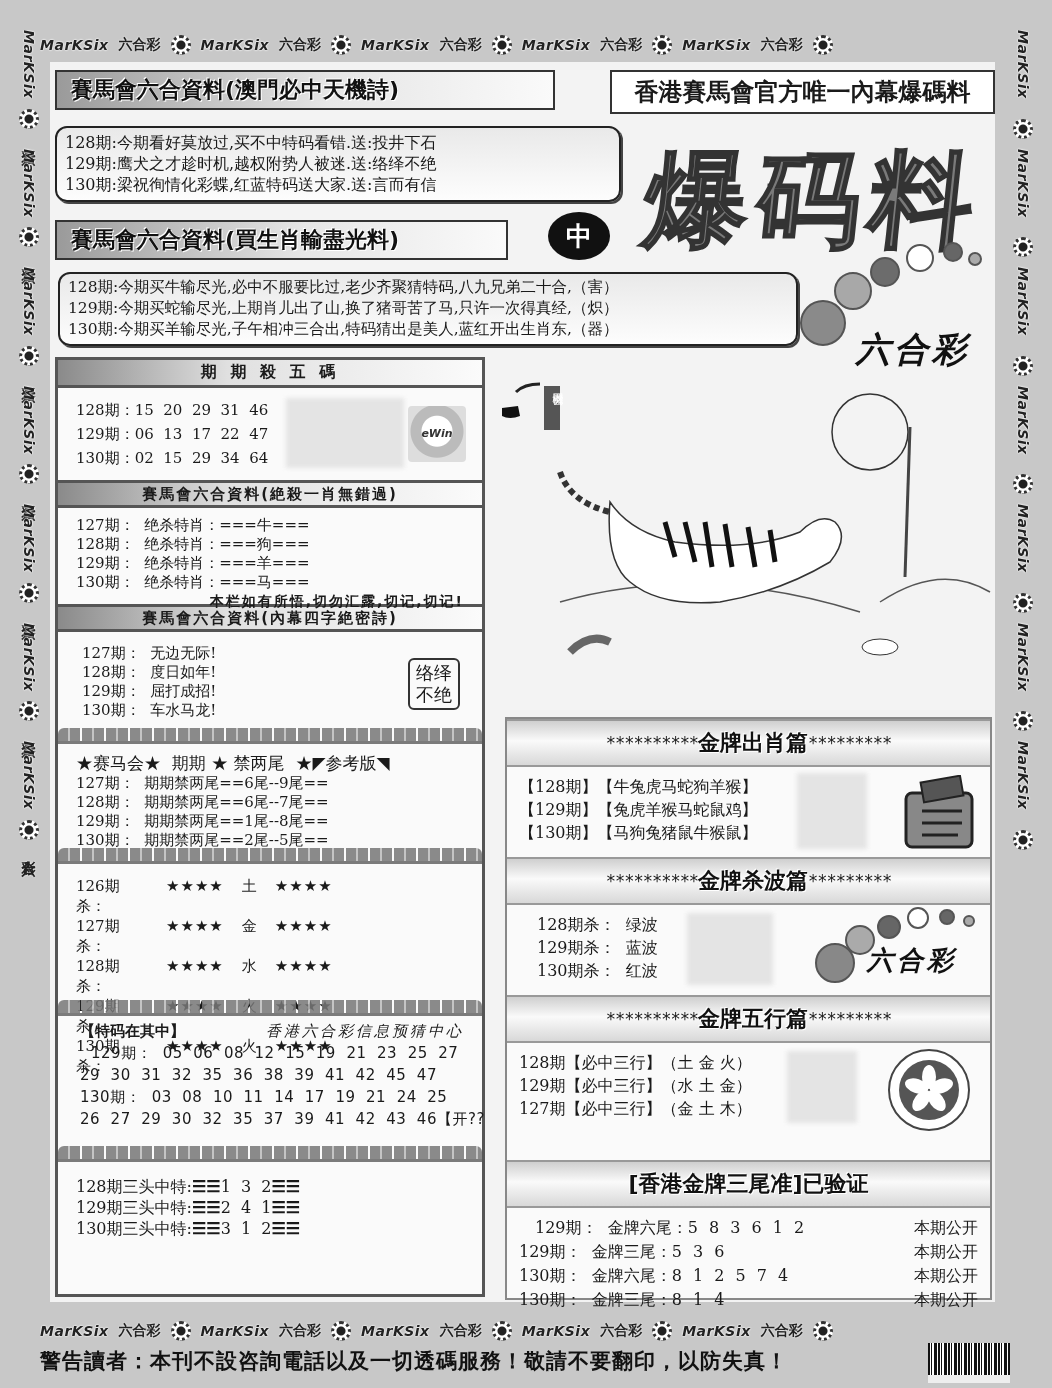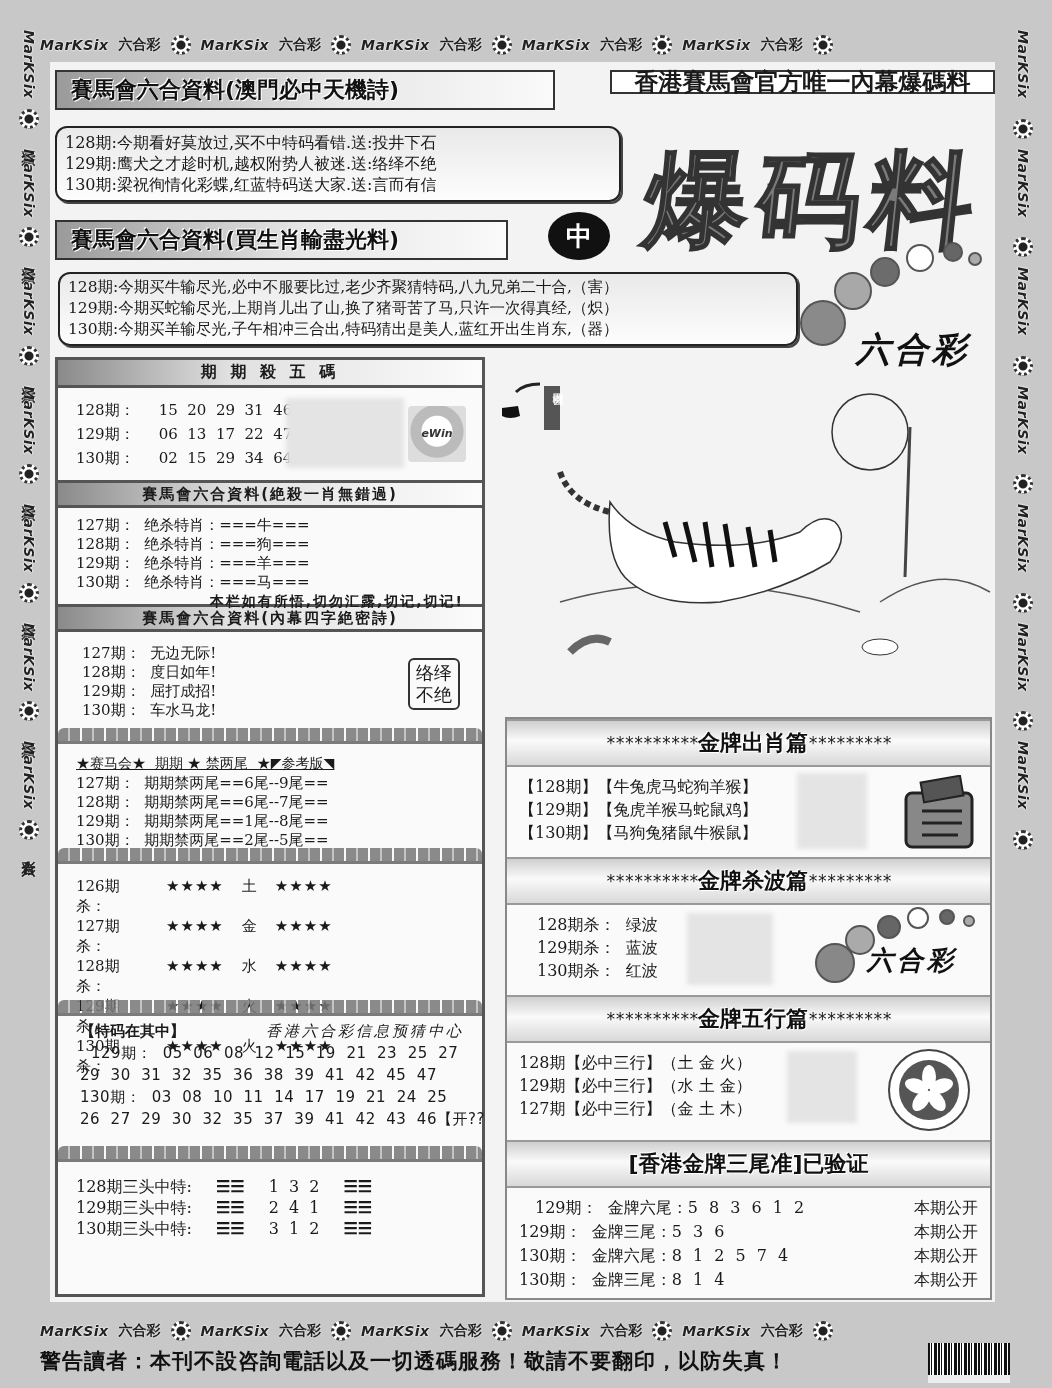--- a/index.html
+++ b/index.html
@@ -33,21 +33,21 @@
   .emblem { position: absolute; left: 498px; top: 150px; width: 62px; height: 48px; border-radius: 50%; background: #111; color: #fff; display: flex; align-items: center; justify-content: center; font-size: 26px; font-weight: bold; }
 
   
   .leftcol { position: absolute; left: 5px; top: 295px; width: 430px; height: 940px; border: 3px solid #555; background: #fafafa; }
   .sec-head { height: 28px; border-bottom: 3px solid #555; border-top: 3px solid #555; background: linear-gradient(90deg, #8a8a8a, #e0e0e0 40%, #fbfbfb); font-family: "DejaVu Sans", sans-serif; font-weight: 900; font-size: 16px; display: flex; align-items: center; justify-content: center; letter-spacing: 4px; }
   .sec-head.first { border-top: none; }
   .rows { padding: 6px 18px; font-size: 15px; line-height: 24px; position: relative; }
   .rows.tight { line-height: 19px; }
   .cloud { height: 16px; background: repeating-linear-gradient(90deg, #777 0 10px, #bbb 10px 12px, #777 12px 22px, transparent 22px 24px); border-bottom: 3px solid #666; opacity: 0.85; border-radius: 6px 6px 0 0; }
   .stars { letter-spacing: 1px; font-family: "DejaVu Sans", sans-serif; font-size: 15px; }
-  .row-flex { display: flex; gap: 24px; }
+  .row-flex { display: flex; gap: 0; }
   .num-row { font-family: "DejaVu Sans", sans-serif; font-size: 15px; line-height: 22px; letter-spacing: 0.5px; }
   .blur-box { position: absolute; background: #e4e4e4; filter: blur(2px); }
   .ewin { position: absolute; right: 16px; top: 18px; width: 58px; height: 56px; background: radial-gradient(circle at 50% 45%, #fff 0 15px, #bbb 16px 26px, #ddd 27px); border-radius: 4px; font-family: "DejaVu Sans", sans-serif; font-style: italic; font-weight: bold; font-size: 11px; display: flex; align-items: center; justify-content: center; color: #333; }
   .stamp { position: absolute; right: 22px; top: 26px; border: 2px solid #333; border-radius: 6px; width: 52px; font-size: 18px; line-height: 22px; text-align: center; padding: 2px; }
   .note { text-align: right; font-family: "DejaVu Sans", sans-serif; font-weight: bold; font-size: 14px; letter-spacing: 2px; }
 
   
   .rightcol { position: absolute; left: 455px; top: 655px; width: 487px; height: 583px; border: 2px solid #888; background: #fafafa; }
   .gold-head { height: 48px; background: linear-gradient(180deg, #cfcfcf, #fafafa 45%, #d8d8d8); border-top: 2px solid #999; border-bottom: 2px solid #999; display: flex; align-items: center; justify-content: center; font-size: 18px; }
   .gold-head .asterisks { font-family: "DejaVu Sans Mono", monospace; letter-spacing: -1px; font-size: 17px; }
@@ -191,21 +191,21 @@
   <span class="strip-unit">
       <span class="brand-en">MarKSix</span>
       <span class="brand-cn">六合彩</span>
       <span class="flower"></span>
     </span>
 </div>
 
 <div class="page">
 
   <div class="banner" style="left:5px; top:8px; width:500px; height:40px;">賽馬會六合資料(澳門必中天機詩)</div>
-  <div class="banner-right" style="left:560px; top:8px; width:385px; height:24px;">香港賽馬會官方唯一內幕爆碼料</div>
+  <div class="banner-right" style="left:560px; top:8px; width:385px; height:44px;">香港賽馬會官方唯一內幕爆碼料</div>
 
   <div class="rbox" style="left:5px; top:64px; width:566px; height:76px; padding:4px 8px; line-height:21px; font-size:16px;">
     <div>128期:今期看好莫放过,买不中特码看错.送:投井下石</div>
     <div>129期:鹰犬之才趁时机,越权附势人被迷.送:络绎不绝</div>
     <div>130期:梁祝徇情化彩蝶,红蓝特码送大家.送:言而有信</div>
   </div>
 
   <div class="big-title">爆码料</div>
 
   <div class="banner" style="left:5px; top:158px; width:453px; height:40px;">賽馬會六合資料(買生肖輸盡光料)</div>
@@ -260,21 +260,21 @@
     <div class="rows tight" style="height:96px; padding-top:12px; padding-left:24px;">
       <div style="white-space:pre;">127期：  无边无际!</div>
       <div style="white-space:pre;">128期：  度日如年!</div>
       <div style="white-space:pre;">129期：  屈打成招!</div>
       <div style="white-space:pre;">130期：  车水马龙!</div>
       <div class="stamp">络绎不绝</div>
     </div>
 
     <div class="cloud"></div>
     <div class="rows tight" style="height:104px; padding-top:8px;">
-      <div style="white-space:pre; font-size:14px; line-height:22px;text-decoration:underline;">★赛马会★  期期 ★ 禁两尾  ★◤参考版◥</div>
+      <div style="white-space:pre; font-size:17px; line-height:22px;">★赛马会★  期期 ★ 禁两尾  ★◤参考版◥</div>
       <div style="white-space:pre;">127期：  期期禁两尾==6尾--9尾==</div>
       <div style="white-space:pre;">128期：  期期禁两尾==6尾--7尾==</div>
       <div style="white-space:pre;">129期：  期期禁两尾==1尾--8尾==</div>
       <div style="white-space:pre;">130期：  期期禁两尾==2尾--5尾==</div>
     </div>
 
     <div class="cloud"></div>
     <div class="rows" style="height:136px; padding-top:12px; line-height:20px;">
       <div class="row-flex" style="gap:18px;">
           <span style="width:72px;">126期杀：</span>
@@ -406,21 +406,21 @@
       <div class="bubble" style="left:432px; top:4px; width:16px; height:16px; background:#666;"></div>
       <div class="bubble" style="left:456px; top:10px; width:12px; height:12px; background:#aaa;"></div>
       <div class="lhc" style="left:360px; top:44px; font-size:26px;">六合彩</div>
     </div>
 
     <div class="gold-head">
       <span class="asterisks">**********</span>
       <span class="gtitle">金牌五行篇</span>
       <span class="asterisks">*********</span>
     </div>
-    <div class="gold-body" style="height:97px;">
+    <div class="gold-body" style="height:117px;">
       <div class="blur-box" style="left:280px; top:8px; width:70px; height:72px;"></div>
       <div>128期【必中三行】（土 金 火）</div>
       <div>129期【必中三行】（水 土 金）</div>
       <div>127期【必中三行】（金 土 木）</div>
       <svg style="position:absolute; right:18px; top:4px;" width="86" height="86" viewBox="0 0 86 86">
         <circle cx="43" cy="43" r="40" fill="#fff" stroke="#444" stroke-width="2"></circle>
         <circle cx="43" cy="43" r="30" fill="#555"></circle>
         <g fill="#fff">
           <ellipse cx="43" cy="30" rx="7" ry="12"></ellipse>
           <ellipse cx="43" cy="30" rx="7" ry="12" transform="rotate(72 43 43)"></ellipse>

